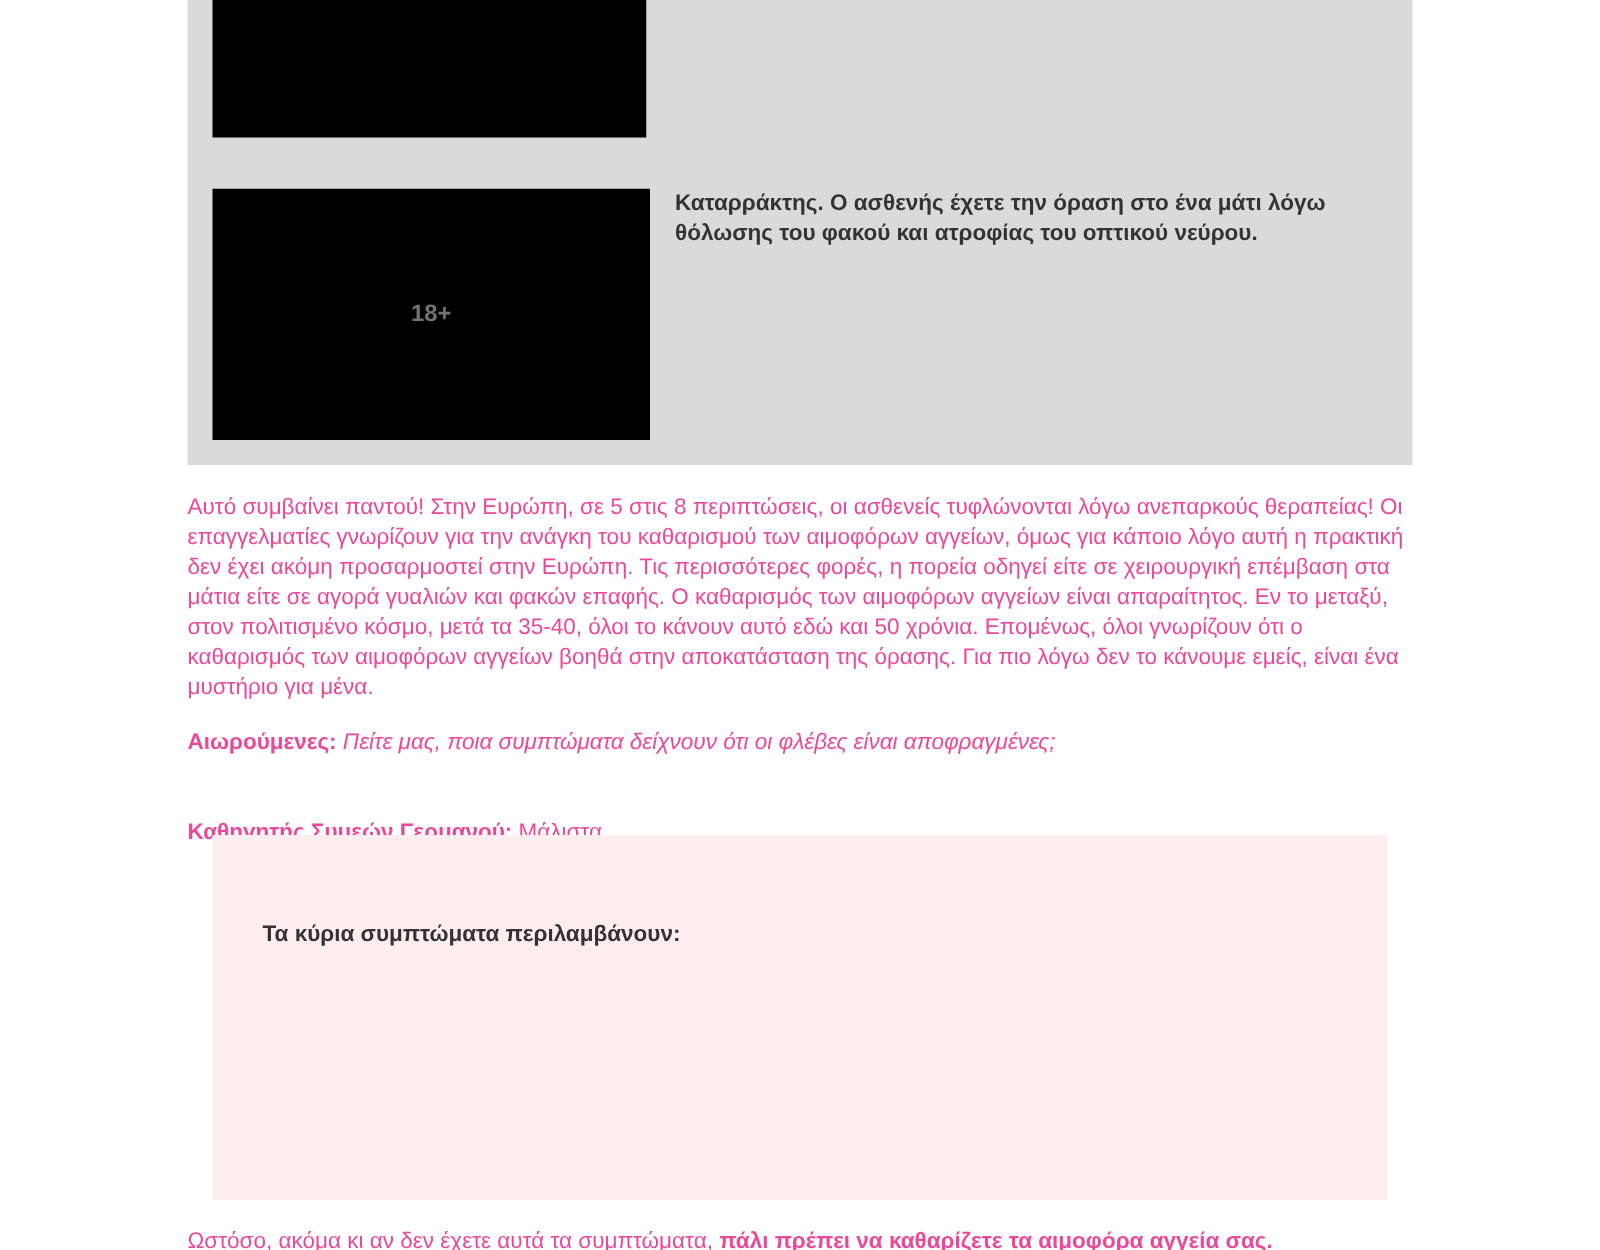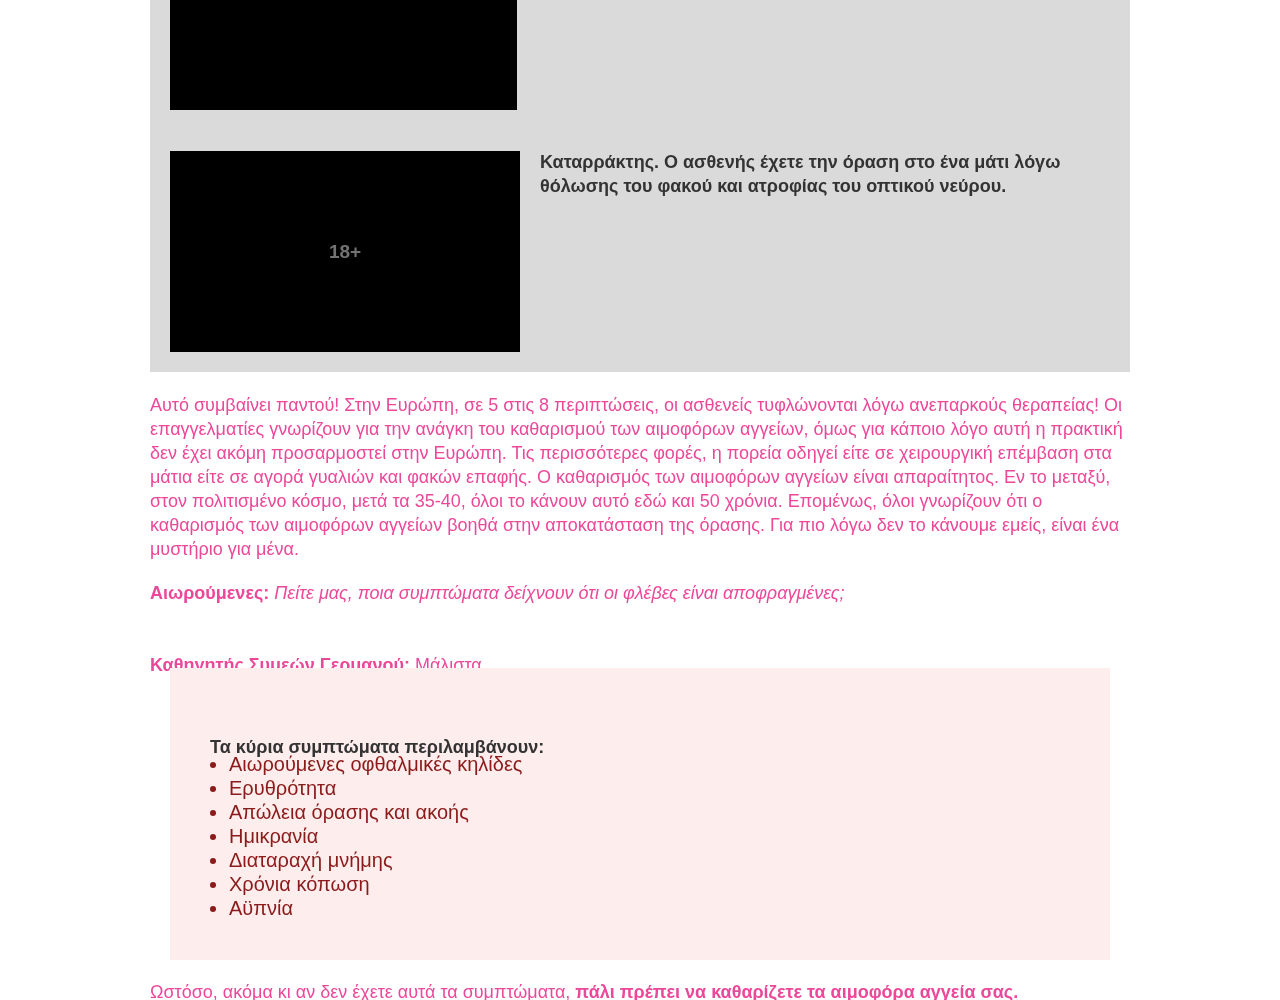--- a/index.html
+++ b/index.html
@@ -69,27 +69,18 @@
   <i>Πείτε μας, ποια συμπτώματα δείχνουν ότι οι φλέβες είναι αποφραγμένες;</i>
 </p>
 
 <p class="para p3">
   <b>Καθηγητής Συμεών Γερμανού:</b>
   <span>Μάλιστα.</span>
 </p>
 
 <div class="pink-box">
   <div class="pink-title">Τα κύρια συμπτώματα περιλαμβάνουν:</div>
-  <ul class="sym-list">
-    <li>Αιωρούμενες οφθαλμικές κηλίδες</li>
-    <li>Ερυθρότητα</li>
-    <li>Απώλεια όρασης και ακοής</li>
-    <li>Ημικρανία</li>
-    <li>Διαταραχή μνήμης</li>
-    <li>Χρόνια κόπωση</li>
-    <li>Αϋπνία</li>
-  </ul>
 </div>
 
 <p class="para p4">
   <span>Ωστόσο, ακόμα κι αν δεν έχετε αυτά τα συμπτώματα,</span>
   <b>πάλι πρέπει να καθαρίζετε τα αιμοφόρα αγγεία σας.</b>
 </p>
 
 </body></html>

